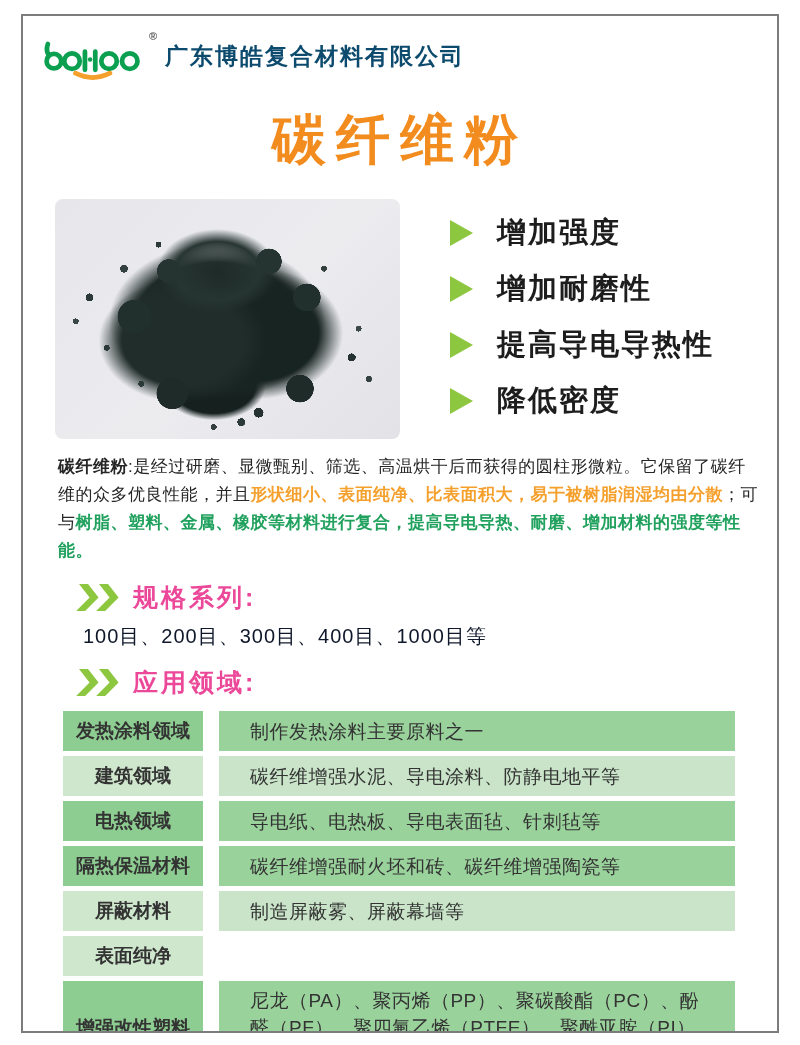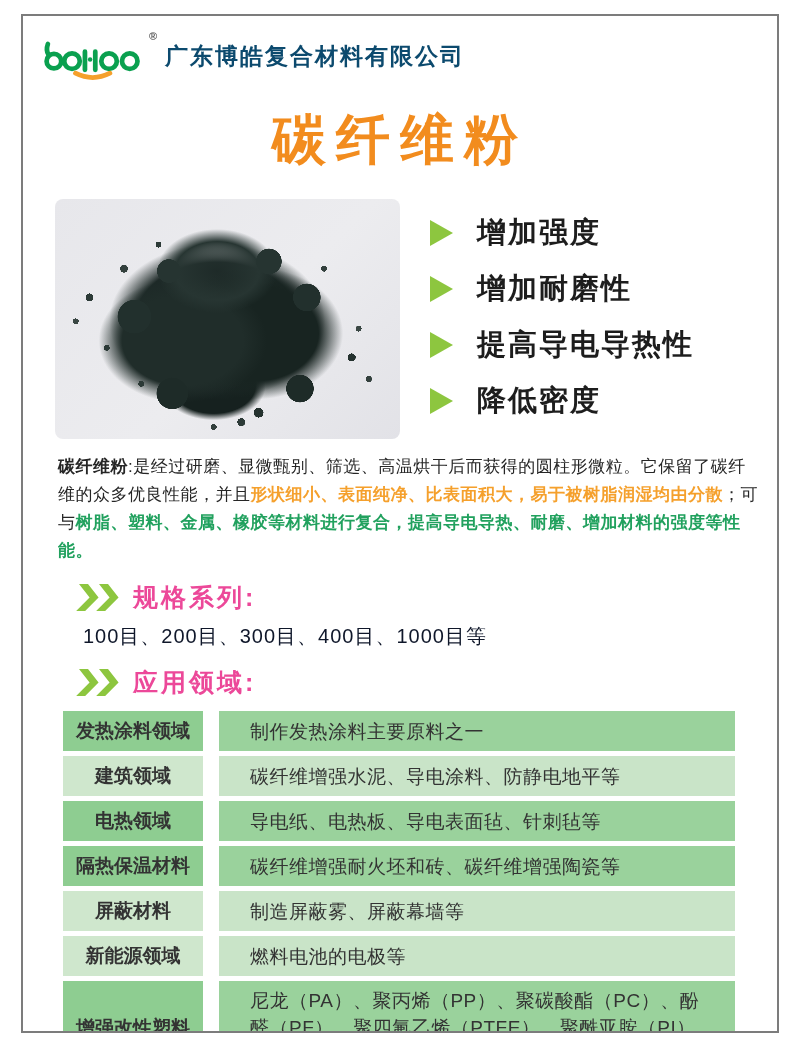--- a/index.html
+++ b/index.html
@@ -98,20 +98,21 @@
       radial-gradient(88px 66px at 58% 56%, #182421 72%, transparent 100%),
       radial-gradient(108px 78px at 47% 51%, #1d2927 76%, transparent 100%),
       radial-gradient(52px 34px at 46% 78%, #16211f 80%, transparent 100%);
   }
   .features {
     display: flex;
     flex-direction: column;
     justify-content: space-between;
     padding: 14px 0 18px 30px;
     flex: 1;
+    margin-left: 20px;
   }
   .feature-item {
     display: flex;
     align-items: center;
     gap: 24px;
   }
   .tri-icon {
     width: 0; height: 0;
     border-left: 23px solid #8dc63f;
     border-top: 13px solid transparent;
@@ -284,22 +285,21 @@
       </div>
       <div class="app-row row-dark">
         <div class="app-label">隔热保温材料</div>
         <div class="app-content">碳纤维增强耐火坯和砖、碳纤维增强陶瓷等</div>
       </div>
       <div class="app-row row-light">
         <div class="app-label">屏蔽材料</div>
         <div class="app-content">制造屏蔽雾、屏蔽幕墙等</div>
       </div>
       <div class="app-row row-light">
-        <div class="app-label">新能源领域</div>
-        <div class="app-content">燃料电池的电极等</div>
+        <div class="app-label">表面纯净</div>
       </div>
       <div class="app-row row-dark">
         <div class="app-label">增强改性塑料</div>
         <div class="app-content">尼龙（PA）、聚丙烯（PP）、聚碳酸酯（PC）、酚醛（PF）、聚四氟乙烯（PTFE）、聚酰亚胺（PI）等；</div>
       </div>
     </div>
 
   </div>
 </div>
 

